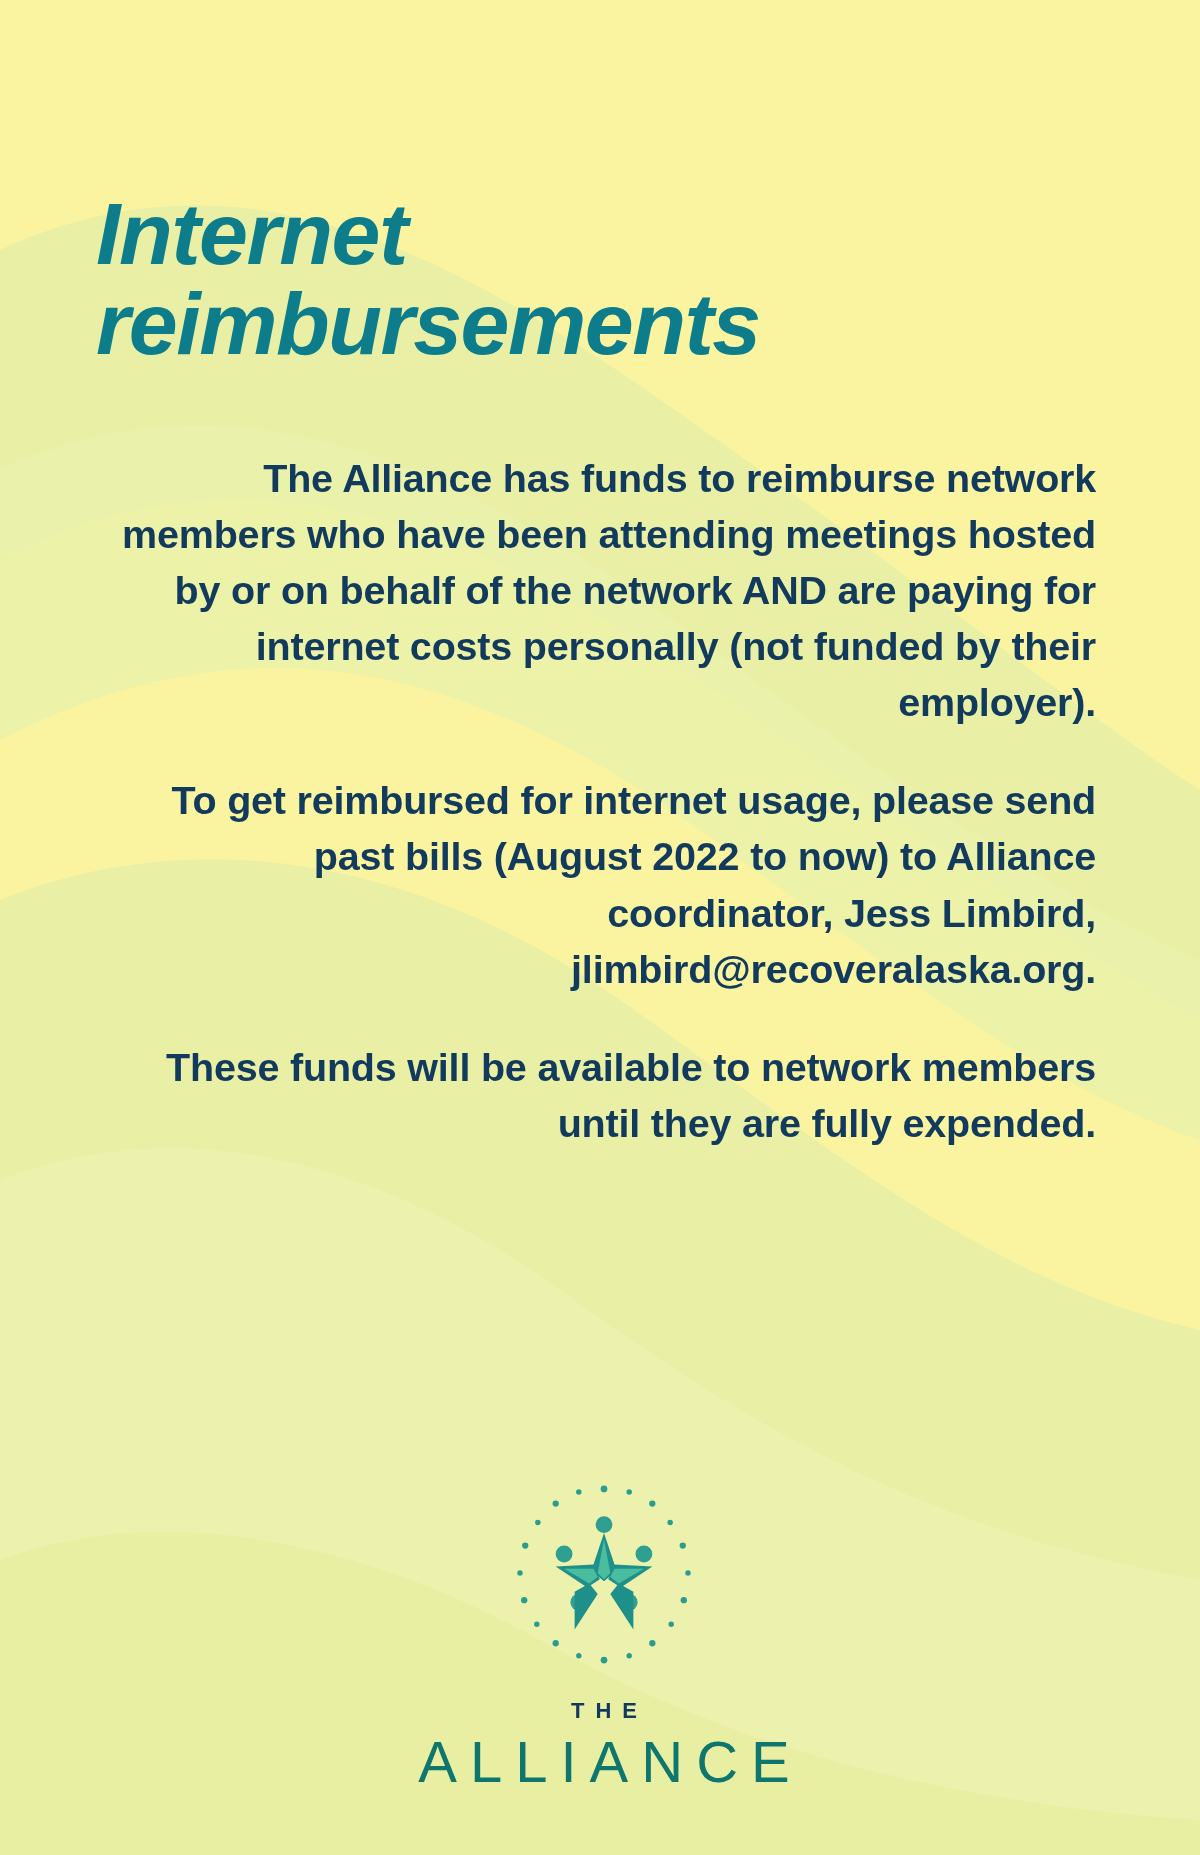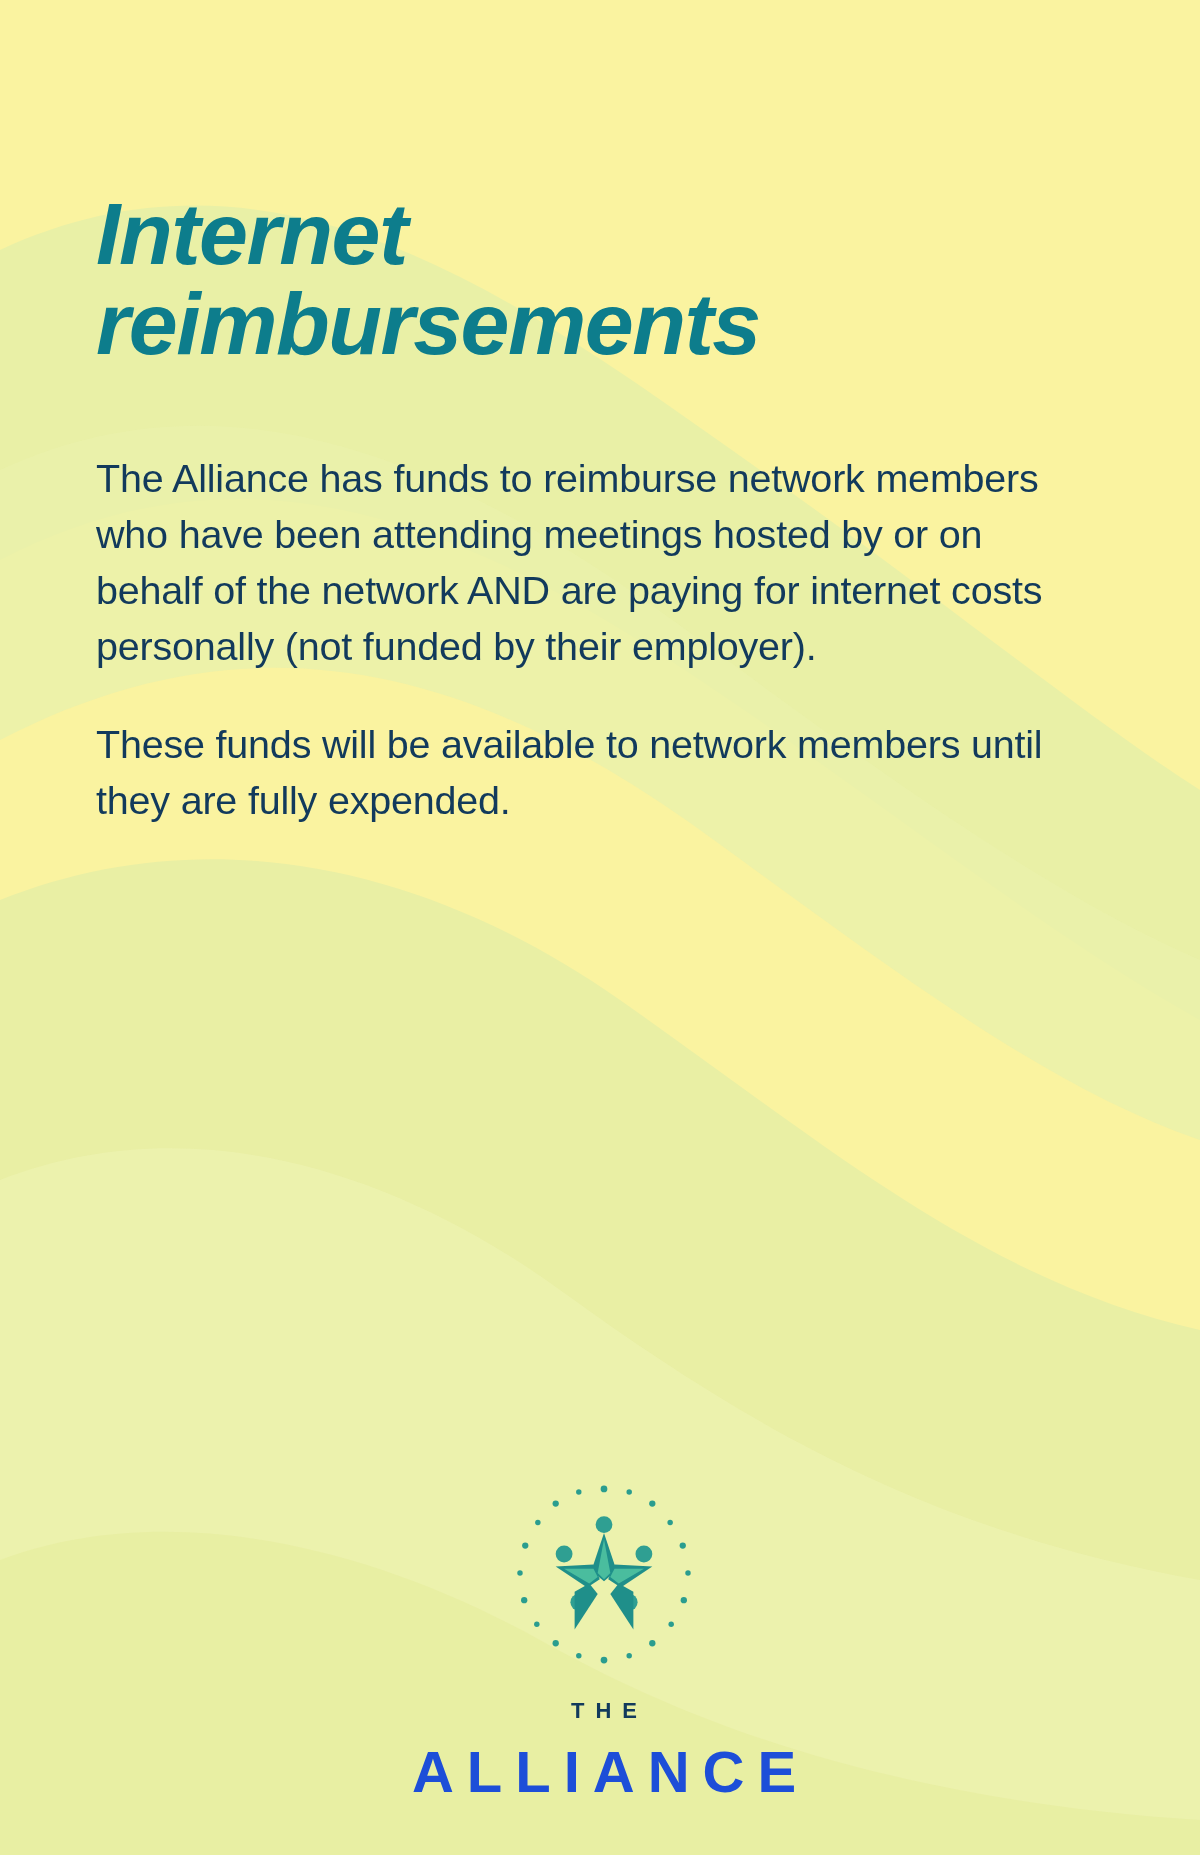--- a/index.html
+++ b/index.html
@@ -45,22 +45,23 @@
     font-style: italic;
   }
   .body-block {
     position: absolute;
     left: 96px;
     top: 450px;
     width: 1000px;
     color: #123a5c;
     font-size: 39.5px;
     line-height: 1.42;
-    font-weight: 400;
+    font-weight: 700;
     letter-spacing: -0.2px;
+    text-align: right;
   }
   .para {
     margin: 0 0 42px 0;
   }
   .para:last-child {
     margin-bottom: 8px;
   }
   .logo-wrap {
     position: absolute;
     left: 8px;
@@ -77,24 +78,24 @@
   }
   .logo-the {
     margin-top: 18px;
     color: #123a5c;
     font-size: 22px;
     font-weight: 700;
     letter-spacing: 11px;
     text-indent: 11px;
   }
   .logo-alliance {
-    margin-top: 14px;
-    color: #1d4ed8;
+    margin-top: 4px;
+    color: #0f766e;
     font-size: 58px;
-    font-weight: 700;
+    font-weight: 400;
     letter-spacing: 13px;
     text-indent: 13px;
   }
 </style>
 </head>
 <body>
 
 <div class="poster">
 
   <svg class="bg-svg" viewBox="0 0 1200 1855" preserveAspectRatio="none">
@@ -105,20 +106,21 @@
     <path d="M0,1180 C180,1110 380,1160 560,1290 C740,1420 920,1530 1200,1580 L1200,1855 L0,1855 Z" fill="#ecf2ae" opacity="0.9"></path>
     <path d="M0,1560 C160,1500 360,1540 540,1640 C700,1730 900,1800 1200,1820 L1200,1855 L0,1855 Z" fill="#e7eea0" opacity="0.8"></path>
   </svg>
 
   <div class="content">
 
     <h1 class="title">Internet reimbursements</h1>
 
     <div class="body-block">
       <p class="para">The Alliance has funds to reimburse network members who have been attending meetings hosted by or on behalf of the network AND are paying for internet costs personally (not funded by their employer).</p>
+      <p class="para">To get reimbursed for internet usage, please send past bills (August 2022 to now) to Alliance coordinator, Jess Limbird, jlimbird@recoveralaska.org.</p>
       <p class="para">These funds will be available to network members until they are fully expended.</p>
     </div>
 
     <div class="logo-wrap">
       <svg class="logo-mark" viewBox="0 0 200 200">
         <g fill="#2a9d8f">
           <circle cx="100" cy="18" r="3.2"></circle>
           <circle cx="124" cy="21" r="2.6"></circle>
           <circle cx="146" cy="32" r="3"></circle>
           <circle cx="163" cy="50" r="2.6"></circle>

